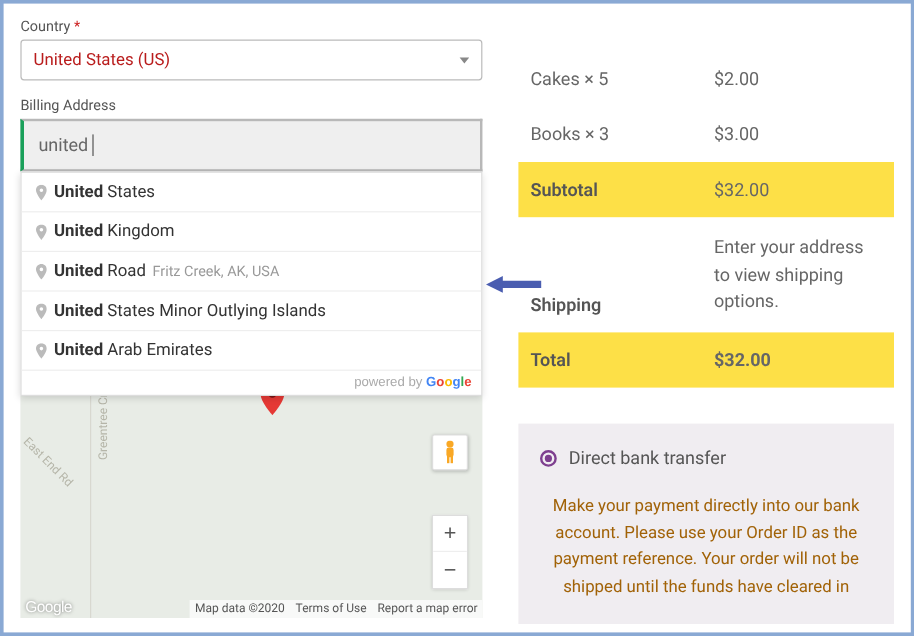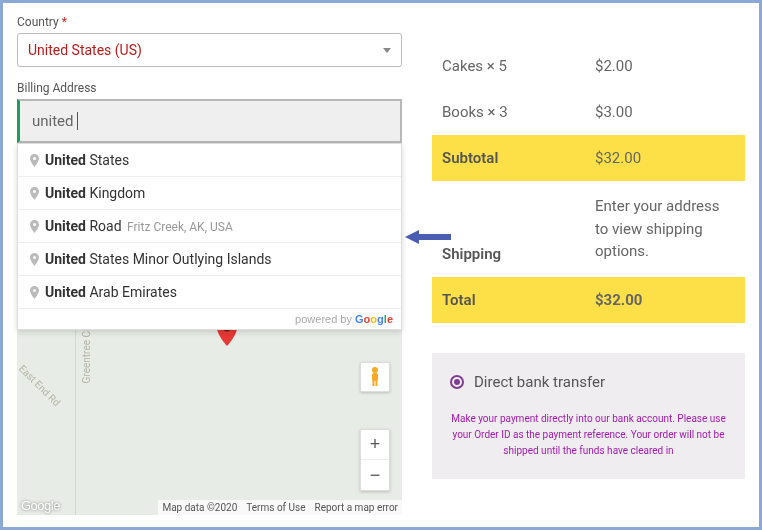--- a/index.html
+++ b/index.html
@@ -213,22 +213,22 @@
     margin-bottom: 20px;
   }
   .radio {
     width: 14px; height: 14px;
     border: 2px solid #7e3f8f;
     border-radius: 50%;
     display:flex;align-items:center;justify-content:center;
   }
   .radio .dot { width:6px;height:6px;background:#7e3f8f;border-radius:50%; }
   .pay-desc {
-    color: #a21caf;
-    font-size: 10px;
+    color: #a16207;
+    font-size: 14px;
     line-height: 1.6;
   }
 </style>
 </head>
 <body>
 
 <div class="frame">
   <div class="cols">
     <div class="left">
       <div class="field-label">

